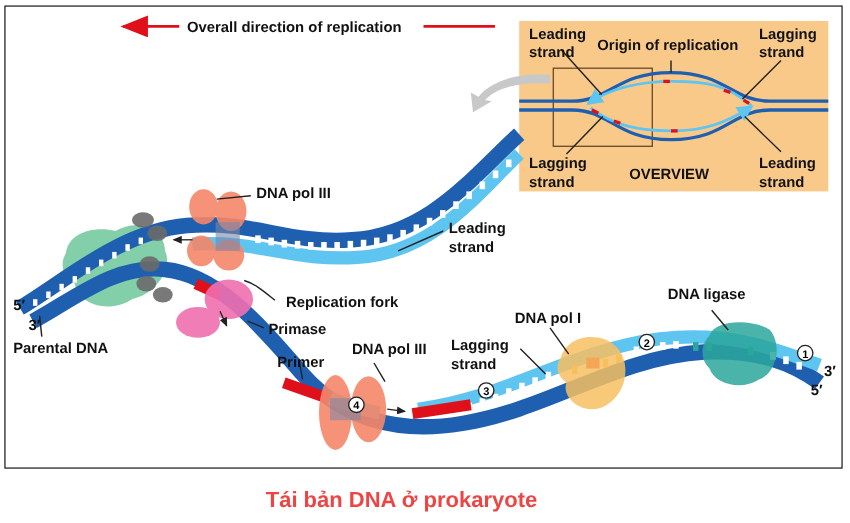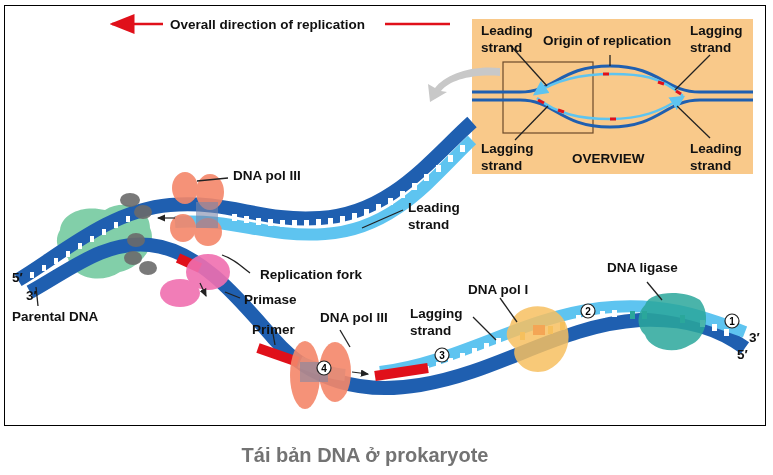--- a/index.html
+++ b/index.html
@@ -1,20 +1,20 @@
 <!DOCTYPE html>
 <html><head>
 <meta charset="utf-8">
 <style>
   html, body { margin:0; padding:0; background:#ffffff; }
   body { width:773px; height:475px; position:relative; overflow:hidden; font-family:"Liberation Sans", sans-serif; }
   #frame { position:absolute; left:4px; top:5px; width:762px; height:421px; border:1.5px solid #000; box-sizing:border-box; }
   svg { position:absolute; left:0; top:0; }
   .lbl { font-family:"Liberation Sans", sans-serif; font-weight:bold; font-size:13.5px; fill:#111; }
-  .cap { position:absolute; left:0; width:730px; top:444px; text-align:center; font-family:"Liberation Sans", sans-serif; font-weight:bold; font-size:20px; color:#737373; }
+  .cap { position:absolute; left:0; width:730px; top:444px; text-align:center; font-family:"Liberation Sans", sans-serif; font-weight:bold; font-size:20px; color:#ef4444; }
 </style>
 </head>
 <body>
 
 <div id="frame"></div>
 
 <svg width="773" height="475" viewBox="0 0 773 475">
   <defs>
     <marker id="arrRed" markerWidth="10" markerHeight="8" refX="1" refY="4" orient="auto">
       <path d="M10,0 L0,4 L10,8 Z" fill="#e0101a"></path>

